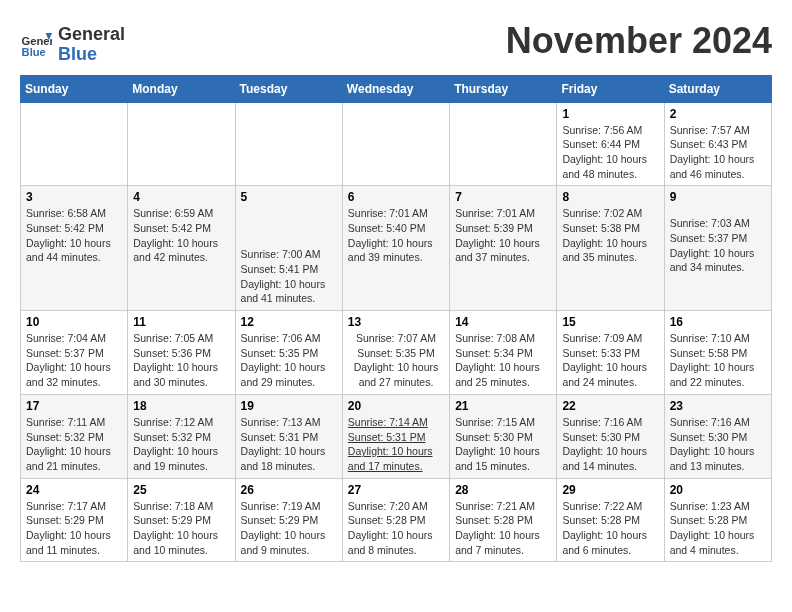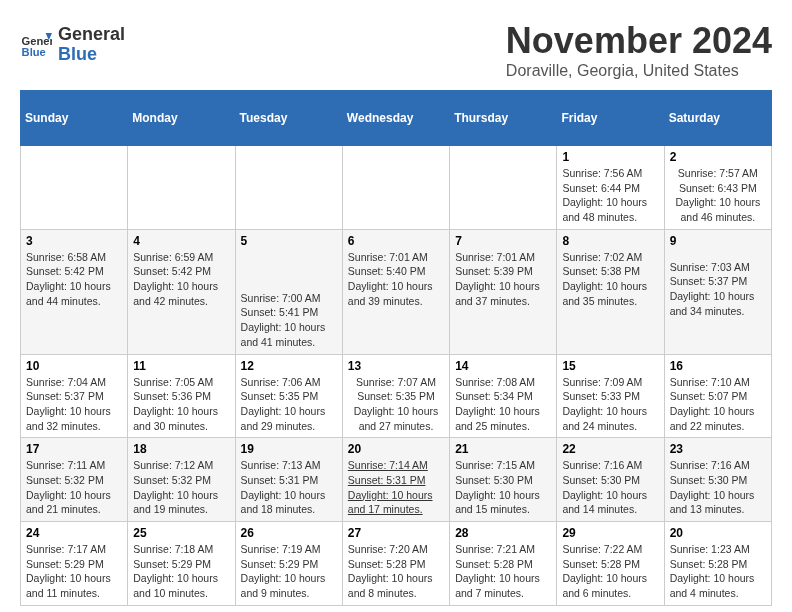--- a/index.html
+++ b/index.html
@@ -29,40 +29,41 @@
       line-height: 1.1;
     }
     .logo-general { color: #333; }
     .logo-blue { color: #2e6db4; }
     .logo-icon {
       width: 32px;
       height: 32px;
       margin-right: 6px;
     }
     .title-block {
+      text-align: right;
       margin-left: 24px;
     }
     .month-title {
       font-size: 36px;
       font-weight: bold;
       color: #333;
     }
     .location {
       font-size: 16px;
       color: #555;
     }
     .calendar {
       width: 100%;
       border-collapse: collapse;
       font-size: 11px;
     }
     .calendar thead th {
       background: #2e6db4;
       color: #fff;
-      padding: 20px 4px;
+      padding: 6px 4px;
       text-align: left;
       font-size: 12px;
       font-weight: bold;
       border: 1px solid #2e6db4;
     }
     .calendar tbody td {
       border: 1px solid #ccc;
       vertical-align: top;
       padding: 4px 5px;
       width: 107px;
@@ -97,21 +98,20 @@
       <text x="2" y="34" font-size="14" font-weight="bold" fill="#2e6db4">Blue</text>
       <polygon points="32,5 40,5 36,14" fill="#2e6db4"></polygon>
     </svg>
     <div class="logo-text">
       <span class="logo-general">General</span>
       <span class="logo-blue">Blue</span>
     </div>
   </div>
   <div class="title-block">
     <div class="month-title">November 2024</div>
-    <div class="location">Doraville, Georgia, United States</div>
   </div>
 </div>
 
 <table class="calendar">
   <thead>
     <tr>
     <th>Sunday</th>
         <th>Monday</th>
         <th>Tuesday</th>
         <th>Wednesday</th>
@@ -128,21 +128,21 @@
         <td class="empty-cell"></td>
         <td class="empty-cell"></td>
         <td>
           <span class="day-number">1</span>
           <div class="day-info" style="white-space: pre-line;">Sunrise: 7:56 AM
 Sunset: 6:44 PM
 Daylight: 10 hours and 48 minutes.</div>
         </td>
         <td>
           <span class="day-number">2</span>
-          <div class="day-info" style="white-space: pre-line; text-align: center;">Sunrise: 7:57 AM
+          <div class="day-info" style="white-space: pre-line;">Sunrise: 7:57 AM
 Sunset: 6:43 PM
 Daylight: 10 hours and 46 minutes.</div>
         </td>
       </tr>
       <tr>
         <td>
           <span class="day-number">3</span>
           <div class="day-info" style="white-space: pre-line;">Sunrise: 6:58 AM
 Sunset: 5:42 PM
 Daylight: 10 hours and 44 minutes.</div>
@@ -217,21 +217,21 @@
         </td>
         <td>
           <span class="day-number">15</span>
           <div class="day-info" style="white-space: pre-line;">Sunrise: 7:09 AM
 Sunset: 5:33 PM
 Daylight: 10 hours and 24 minutes.</div>
         </td>
         <td>
           <span class="day-number">16</span>
           <div class="day-info" style="white-space: pre-line;">Sunrise: 7:10 AM
-Sunset: 5:07 PM
+Sunset: 5:58 PM
 Daylight: 10 hours and 22 minutes.</div>
         </td>
       </tr>
       <tr>
         <td>
           <span class="day-number">17</span>
           <div class="day-info" style="white-space: pre-line;">Sunrise: 7:11 AM
 Sunset: 5:32 PM
 Daylight: 10 hours and 21 minutes.</div>
         </td>

